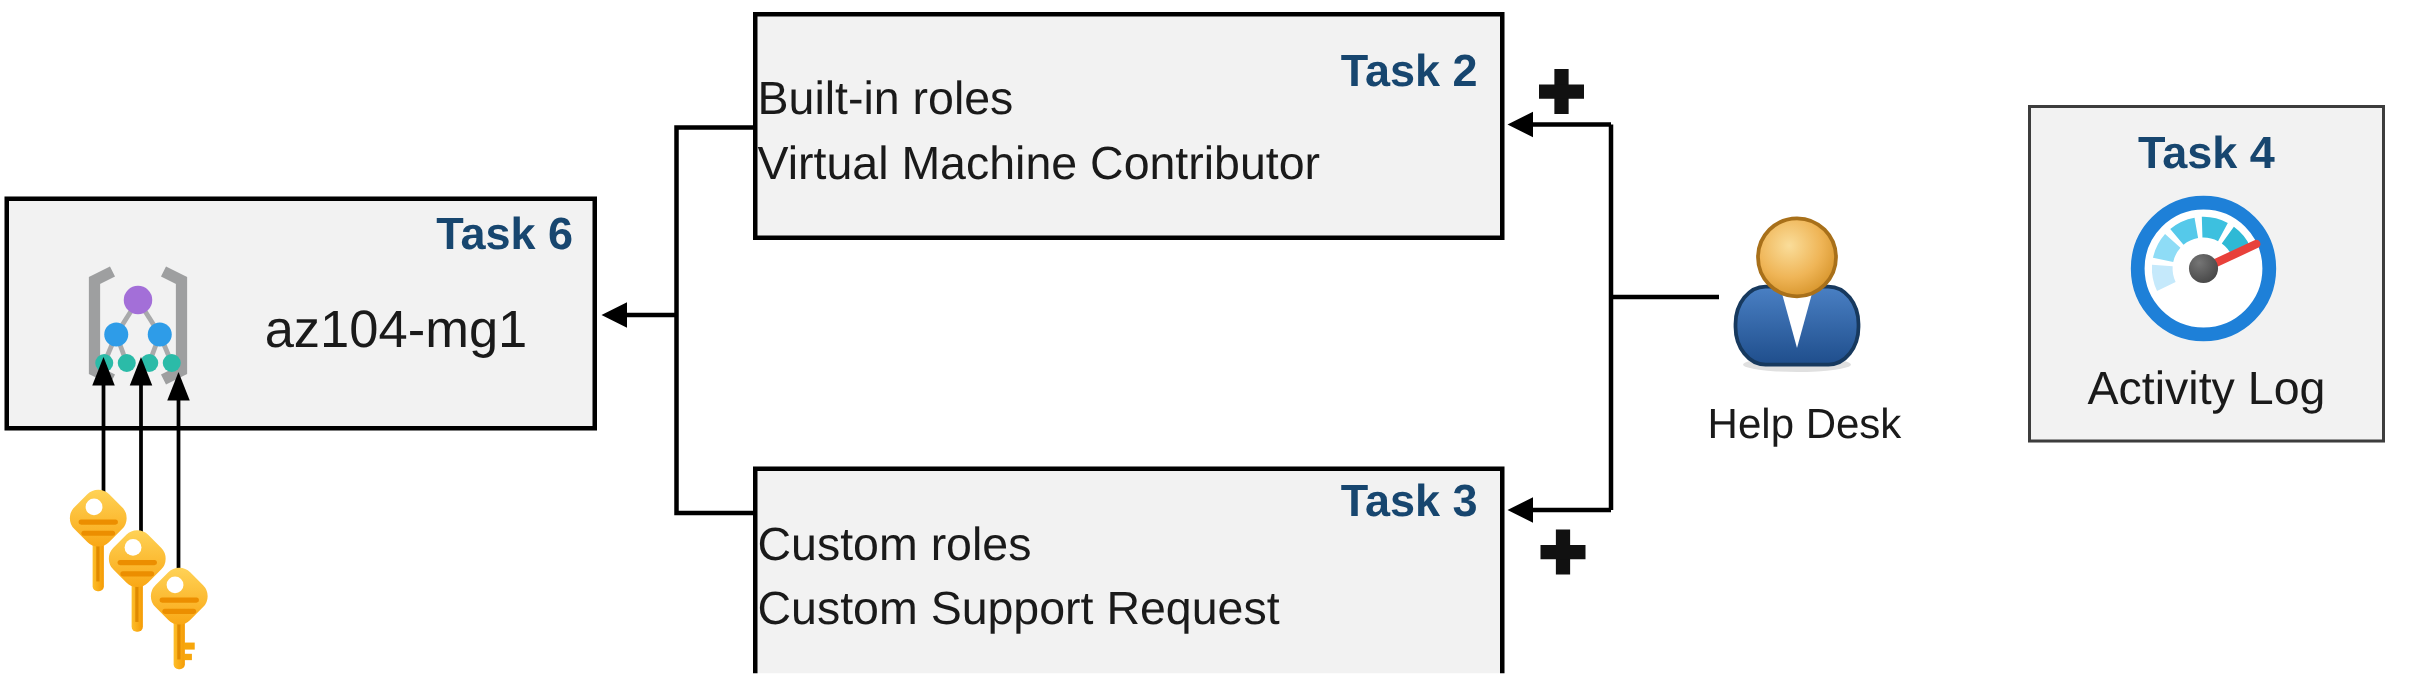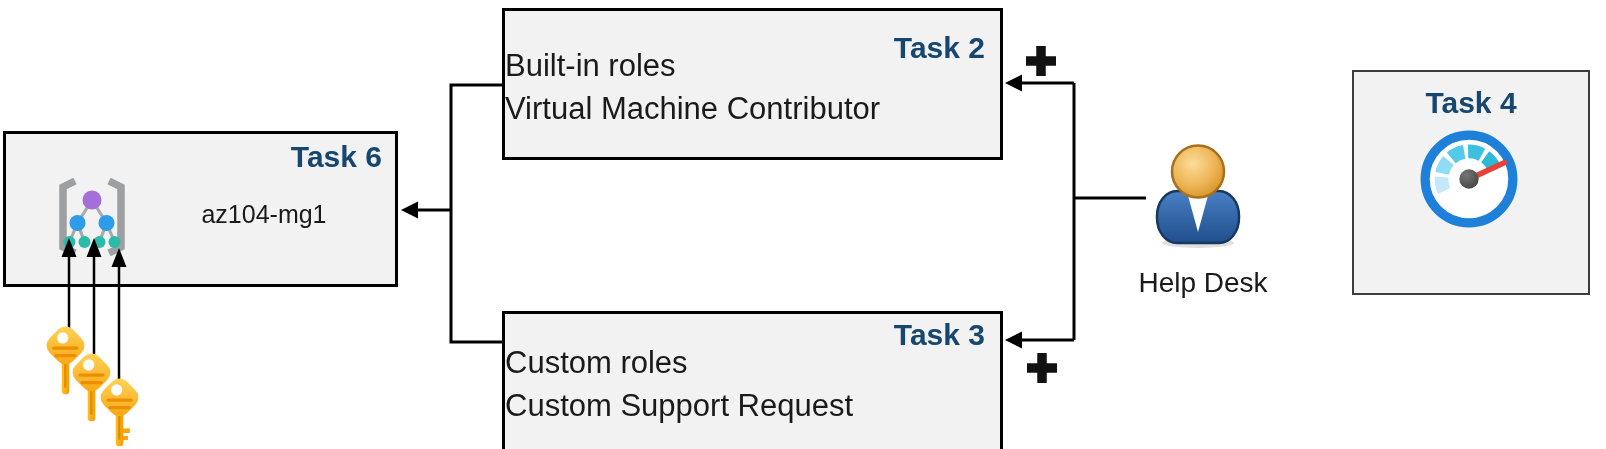--- a/index.html
+++ b/index.html
@@ -14,21 +14,21 @@
   #task4-box{border:2px solid #3D3D3D;padding-left:40px;}
   .task-label{
     position:absolute;font-weight:bold;font-size:30px;line-height:34px;
     color:#17466F;white-space:nowrap;
   }
   .box-text{
     position:absolute;left:0;right:0;text-align:left;color:#1A1A1A;
     font-size:31px;line-height:43px;white-space:nowrap;
   }
   .resource-title{
-    position:absolute;text-align:center;color:#1A1A1A;font-size:25px;
+    position:absolute;text-align:center;color:#1A1A1A;font-size:35px;
     white-space:nowrap;
   }
   .abs{position:absolute;}
   svg{display:block;overflow:visible;}
   #helpdesk-label{
     position:absolute;left:1103px;top:262px;width:200px;text-align:center;
     color:#1A1A1A;font-size:28px;line-height:42px;
   }
   #task4-title{
     position:absolute;left:0;right:0;top:169px;text-align:center;
@@ -115,20 +115,21 @@
       <g fill="none" stroke-width="13.5">
         <path d="M25.7,61.8 A27,27 0 0 1 23.1,48.1" stroke="#C5E9FB"></path>
         <path d="M23.6,44.4 A27,27 0 0 1 29.9,31.9" stroke="#8EDCF6"></path>
         <path d="M32.6,29.3 A27,27 0 0 1 45.3,23.4" stroke="#55C9EA"></path>
         <path d="M49.1,23.0 A27,27 0 0 1 62.7,26.2" stroke="#3DC0DF"></path>
         <path d="M65.9,28.2 A27,27 0 0 1 74.7,39.0" stroke="#2EB9D5"></path>
       </g>
       <line x1="46" y1="52" x2="84.5" y2="34" stroke="#E8413B" stroke-width="5.5" stroke-linecap="round"></line>
       <circle cx="50" cy="50" r="9.5" fill="url(#hubg)"></circle>
     </svg>
+    <div id="task4-title">Activity Log</div>
   </div>
 
   <svg class="abs" style="left:0;top:0;" width="1606" height="449" viewBox="0 0 1606 449">
     <g stroke="#000" stroke-width="3" fill="none">
 
       <path d="M503,85 H451 V342 H503"></path>
       <path d="M451,210 H414"></path>
 
       <path d="M1074,83 V340"></path>
       <path d="M1074,83 H1020"></path>

